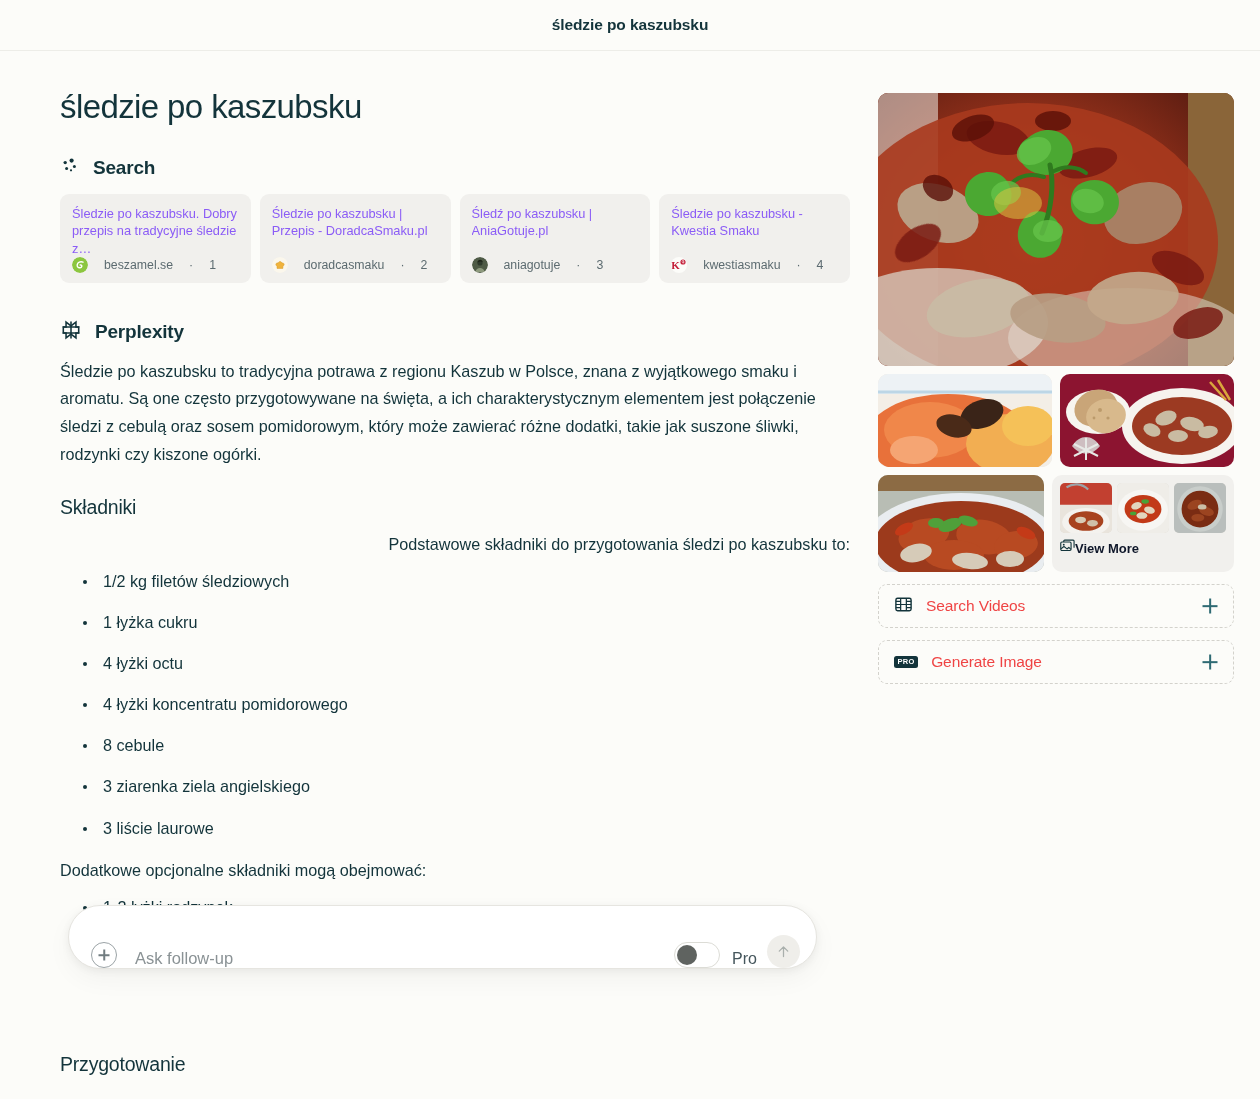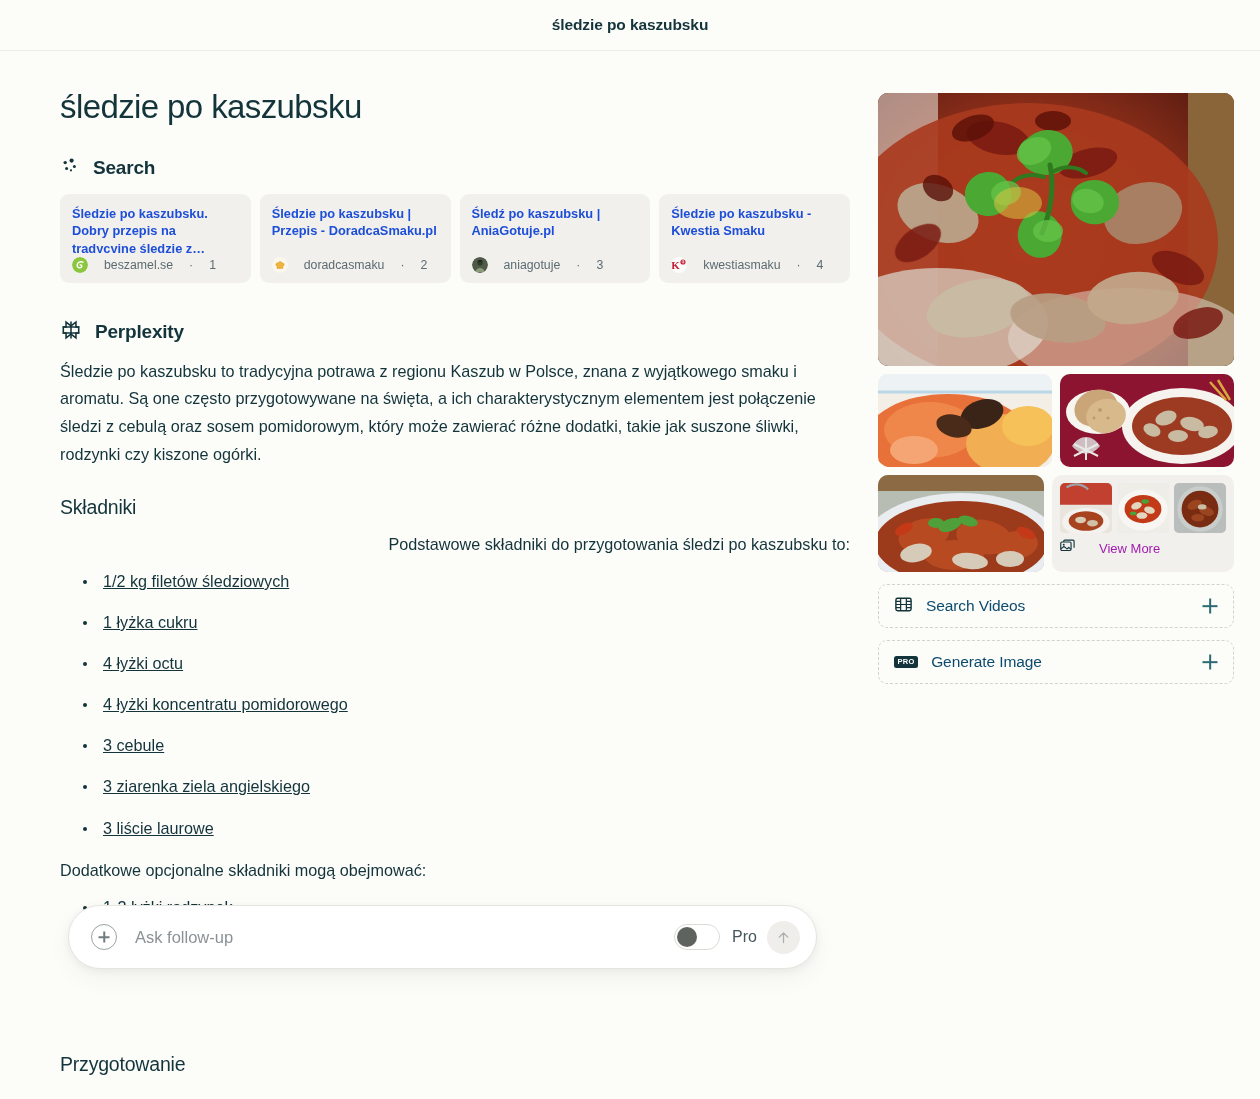--- a/index.html
+++ b/index.html
@@ -80,22 +80,22 @@
     padding: 11px 12px 10px 12px;
     height: 89px;
     display: flex;
     flex-direction: column;
     justify-content: space-between;
     cursor: pointer;
   }
   .source-title {
     font-size: 12.8px;
     line-height: 1.38;
-    color: #1d4ed8;
-    font-weight: 700;
+    color: #8b5cf6;
+    font-weight: 400;
     overflow: hidden;
     display: -webkit-box;
     -webkit-line-clamp: 3;
     -webkit-box-orient: vertical;
   }
   .source-meta {
     display: flex;
     align-items: center;
     gap: 16px;
     font-size: 12.3px;
@@ -121,21 +121,21 @@
   .answer-block { margin-bottom: 10px; }
 
   h2.sub {
     font-size: 19.5px;
     font-weight: 500;
     color: #13343B;
     letter-spacing: -0.2px;
     margin: 27px 0 12px 0;
   }
 
-  ul.bullets { list-style: none; margin: 4px 0 4px 0; text-decoration: underline; }
+  ul.bullets { list-style: none; margin: 4px 0 4px 0; }
   ul.bullets li {
     position: relative;
     font-size: 16.2px;
     line-height: 1.55;
     color: #13343B;
     padding-left: 43px;
     margin-bottom: 16px;
   }
   ul.bullets li::before {
     content: "";
@@ -155,21 +155,21 @@
     width: 749px;
     z-index: 20;
   }
   .followup {
     height: 64px;
     background: #FFFFFF;
     border: 1px solid #E6E5E0;
     border-radius: 34px;
     box-shadow: 0 2px 9px rgba(0,0,0,0.055), 0 10px 26px rgba(0,0,0,0.045);
     display: flex;
-    align-items: center;
+    align-items: flex-end;
     padding: 0 16px 0 22px;
   }
   .plus-btn {
     width: 26px; height: 26px;
     border-radius: 50%;
     border: 1.4px solid #9BA3A6;
     position: relative;
     flex: 0 0 26px;
     cursor: pointer;
   }
@@ -256,42 +256,42 @@
   .thumbs { display: flex; gap: 5px; height: 50px; }
   .thumb {
     flex: 1 1 0;
     border-radius: 5px;
     overflow: hidden;
     background: #DDD9D2;
   }
   .view-more {
     display: flex;
     align-items: center;
-    gap: 24px;
+    gap: 0;
     font-size: 13px;
-    color: #a21caf;
-    font-weight: 400;
+    color: #0f172a;
+    font-weight: 700;
   }
 
   .action-btn {
     margin-top: 12px;
     height: 44px;
     border: 1px dashed #D3D2CC;
     border-radius: 9px;
     display: flex;
     align-items: center;
     padding: 0 15px;
     gap: 13px;
     cursor: pointer;
     background: transparent;
   }
   .action-label {
     font-size: 15.5px;
     font-weight: 500;
-    color: #0c4a6e;
+    color: #ef4444;
     flex: 1 1 auto;
     letter-spacing: -0.1px;
   }
   .pro-badge {
     background: #13343B;
     color: #FFFFFF;
     font-size: 7.5px;
     font-weight: 700;
     letter-spacing: 0.3px;
     border-radius: 2.5px;
@@ -422,21 +422,21 @@
       <p class="body-para">Śledzie po kaszubsku to tradycyjna potrawa z regionu Kaszub w Polsce, znana z wyjątkowego smaku i aromatu. Są one często przygotowywane na święta, a ich charakterystycznym elementem jest połączenie śledzi z cebulą oraz sosem pomidorowym, który może zawierać różne dodatki, takie jak suszone śliwki, rodzynki czy kiszone ogórki.</p>
 
       <h2 class="sub">Składniki</h2>
       <p class="body-para" style="margin-bottom:10px;text-align:right;">Podstawowe składniki do przygotowania śledzi po kaszubsku to:</p>
 
       <ul class="bullets">
         <li>1/2 kg filetów śledziowych</li>
         <li>1 łyżka cukru</li>
         <li>4 łyżki octu</li>
         <li>4 łyżki koncentratu pomidorowego</li>
-        <li>3 cebule</li>
+        <li>8 cebule</li>
         <li>3 ziarenka ziela angielskiego</li>
         <li>3 liście laurowe</li>
       </ul>
 
       <p class="body-para" style="margin-bottom:10px;">Dodatkowe opcjonalne składniki mogą obejmować:</p>
 
       <ul class="bullets">
         <li>1-2 łyżki rodzynek</li>
         <li>3-4 suszone śliwki</li>
       </ul>

